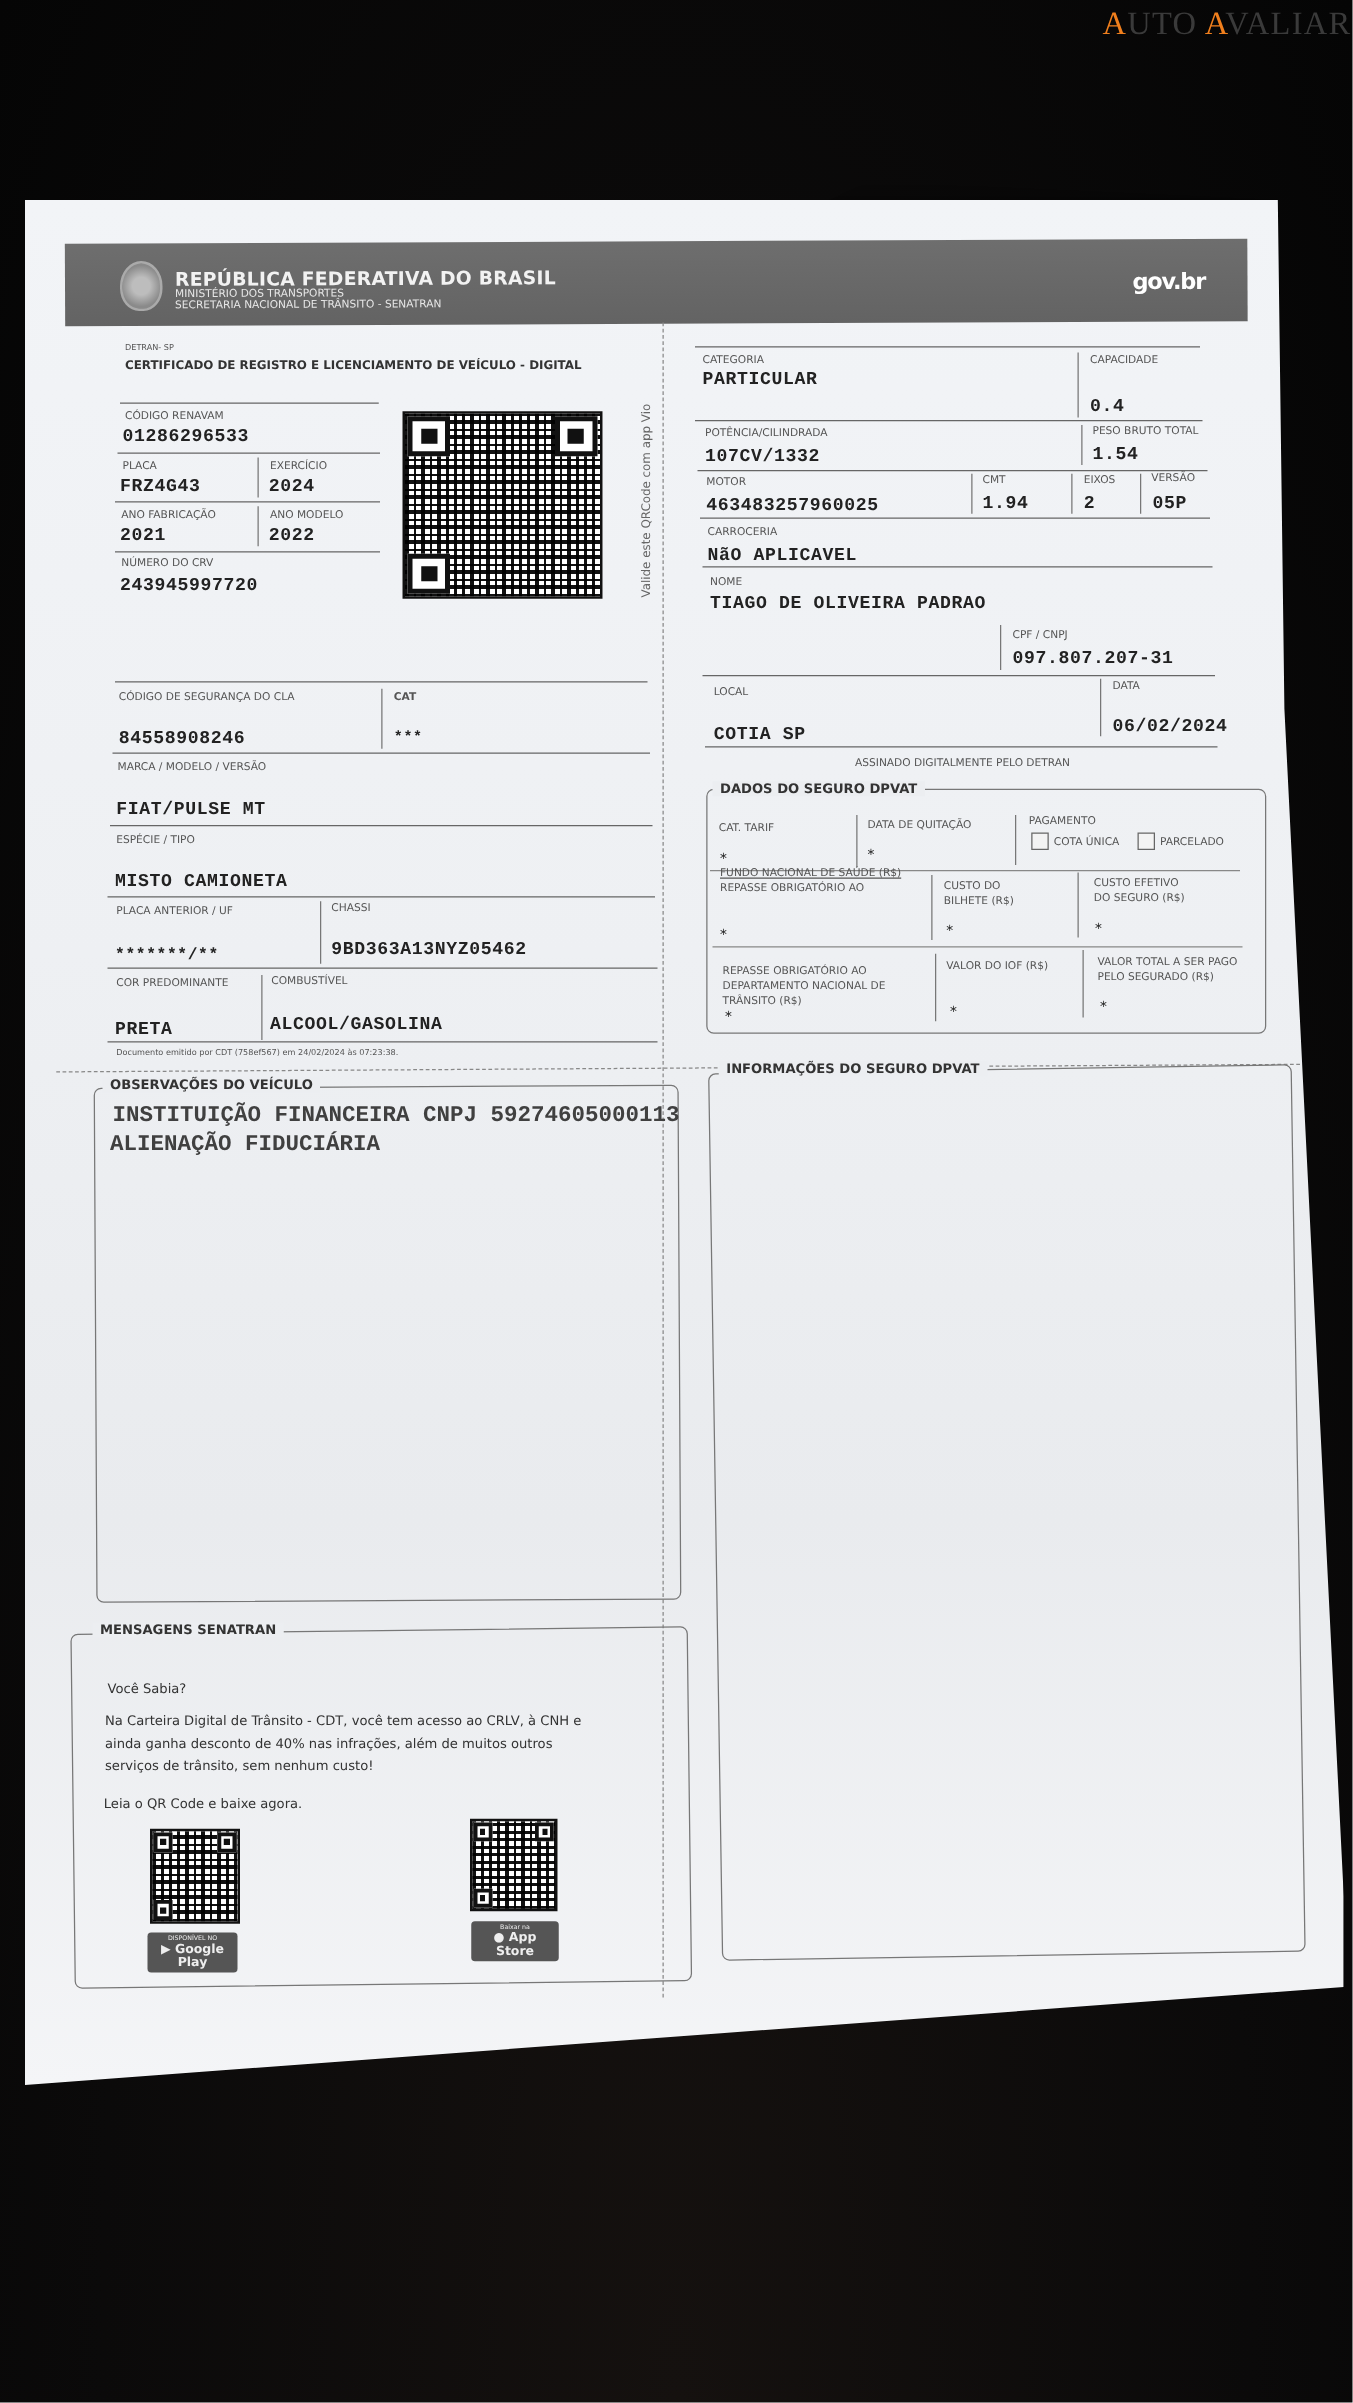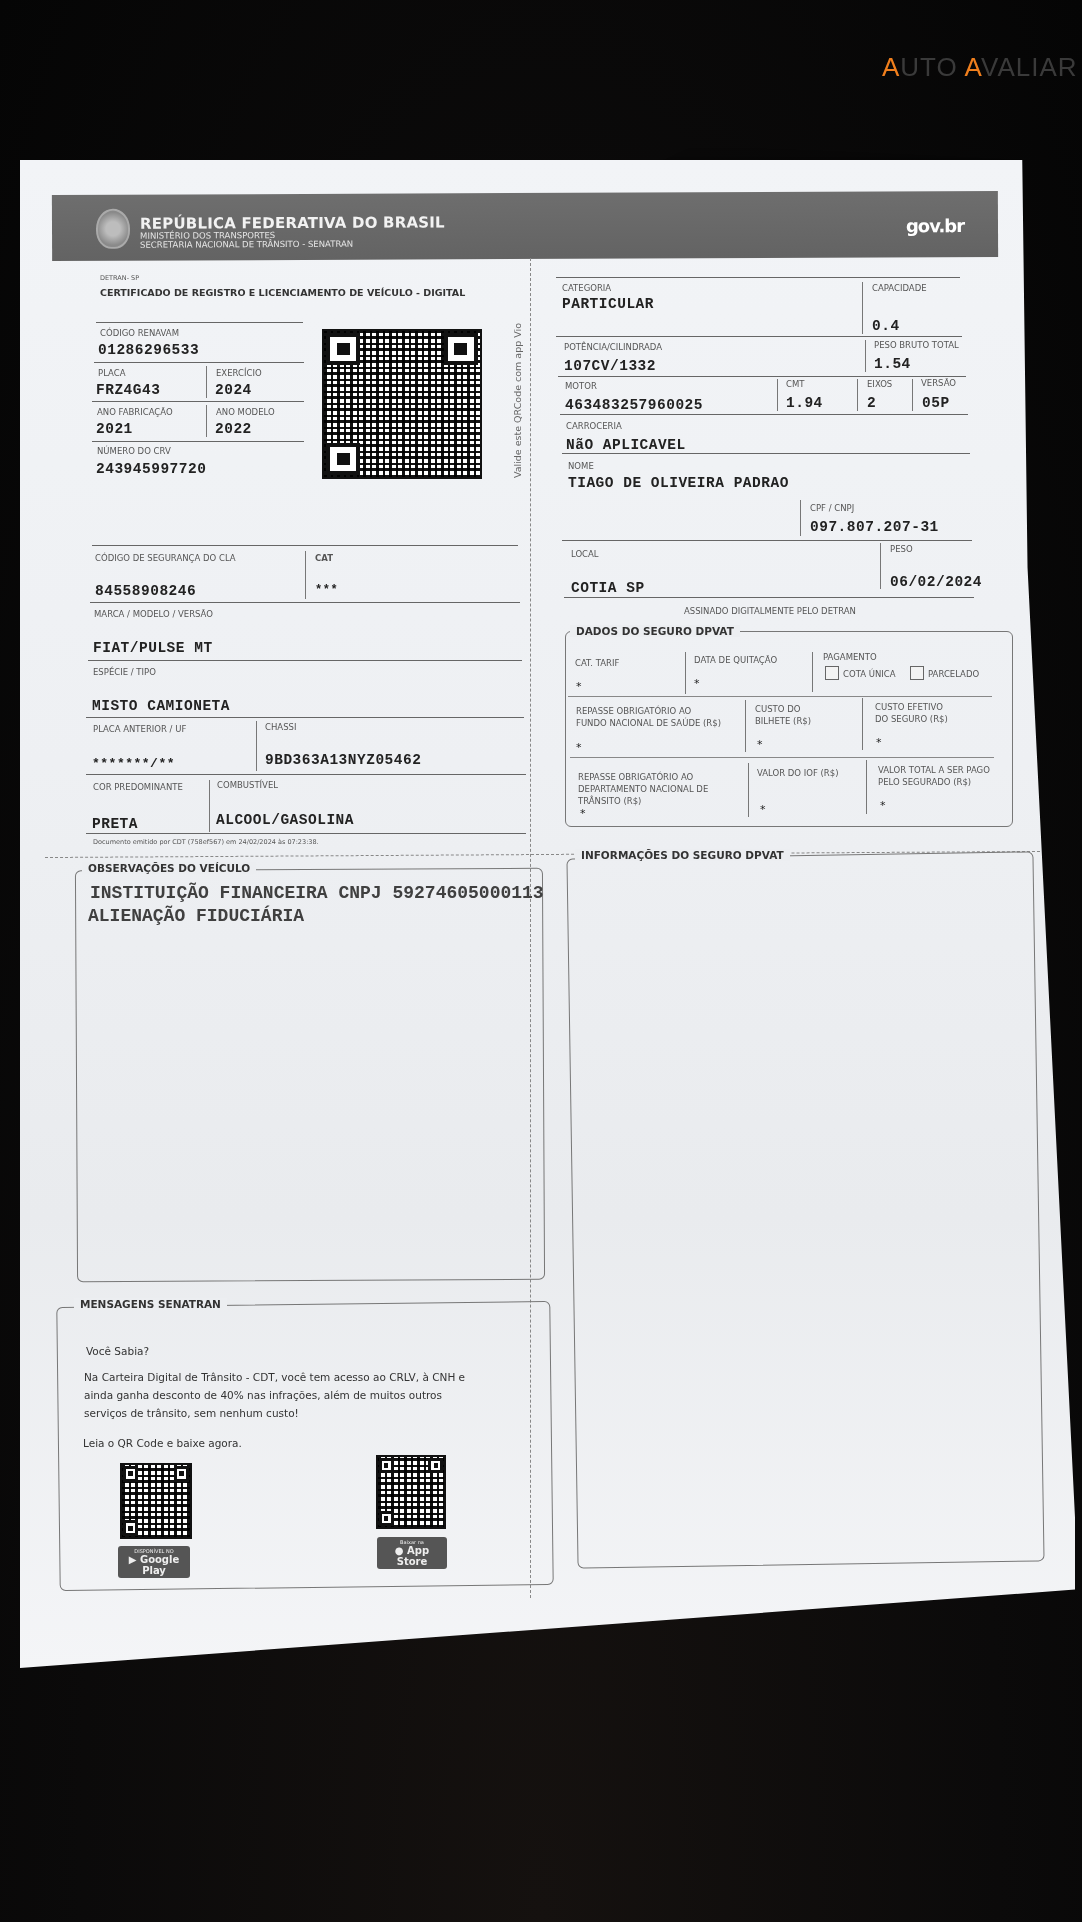--- a/index.html
+++ b/index.html
@@ -6,22 +6,22 @@
   html, body { width: 1082px; height: 1922px; overflow: hidden; }
   body {
     position: relative;
     background: radial-gradient(ellipse at 50% 100%, #15110f 0%, #0b0a0a 60%, #050505 100%);
     font-family: "DejaVu Sans", sans-serif;
     color: #333;
   }
   
   .brand {
     position: absolute; top: 4px; left: 882px;
-    font-family: Liberation Sans, sans-serif; font-size: 26px; letter-spacing: 1px;
-    color: #3a3a3a; font-weight: 400; margin-top: 48px;
+    font-family: Liberation Serif, serif; font-size: 26px; letter-spacing: 1px;
+    color: #3a3a3a; font-weight: 400;
   }
   .brand .acc { color: #f07f1d; }
   
   .paper {
     position: absolute; left: 20px; top: 160px; width: 1055px; height: 1508px;
     background: linear-gradient(180deg, #f2f4f7 0%, #eef0f3 40%, #e9ebee 70%, #f4f5f7 100%);
     clip-path: polygon(0 0, 61% 0, 64% -1%, 95% 0, 95.5% 27%, 100% 90%, 100% 94.8%, 0% 100%);
     box-shadow: 0 0 10px rgba(0,0,0,.4);
   }
   .band {
@@ -168,42 +168,42 @@
 <div class="hline" style="left:562px; top:453px; width:408px;"></div>
 <div class="lbl" style="left:568px; top:461px;">NOME</div>
 <div class="val" style="left:568px; top:475px;">TIAGO DE OLIVEIRA PADRAO</div>
 <div class="vline" style="left:800px; top:500px; height:36px;"></div>
 <div class="lbl" style="left:810px; top:503px;">CPF / CNPJ</div>
 <div class="val" style="left:810px; top:519px;">097.807.207-31</div>
 <div class="hline" style="left:562px; top:540px; width:410px;"></div>
 <div class="lbl" style="left:571px; top:549px;">LOCAL</div>
 <div class="val" style="left:571px; top:580px;">COTIA SP</div>
 <div class="vline" style="left:880px; top:543px; height:46px;"></div>
-<div class="lbl" style="left:890px; top:544px;">PESO</div>
+<div class="lbl" style="left:890px; top:544px;">DATA</div>
 <div class="val" style="left:890px; top:574px;">06/02/2024</div>
 <div class="hline" style="left:564px; top:597px; width:410px;"></div>
 <div class="lbl" style="left:684px; top:606px;">ASSINADO DIGITALMENTE PELO DETRAN</div>
 
 <div class="box" style="left:565px; top:631px; width:448px; height:196px;"></div>
 <div class="box-title" style="left:570px; top:625px;">DADOS DO SEGURO DPVAT</div>
 <div class="lbl" style="left:575px; top:658px;">CAT. TARIF</div>
 <div class="star" style="left:576px; top:680px;">*</div>
 <div class="vline" style="left:685px; top:652px; height:42px;"></div>
 <div class="lbl" style="left:694px; top:655px;">DATA DE QUITAÇÃO</div>
 <div class="star" style="left:694px; top:677px;">*</div>
 <div class="vline" style="left:812px; top:652px; height:40px;"></div>
 <div class="lbl" style="left:823px; top:652px;">PAGAMENTO</div>
 <div class="chk" style="left:825px; top:666px;"></div>
 <div class="lbl" style="left:843px; top:669px;">COTA ÚNICA</div>
 <div class="chk" style="left:910px; top:666px;"></div>
 <div class="lbl" style="left:928px; top:669px;">PARCELADO</div>
 <div class="hline" style="left:568px; top:696px; width:424px; background:#888;"></div>
 
 <div class="lbl" style="left:576px; top:706px;">REPASSE OBRIGATÓRIO AO</div>
-<div class="lbl" style="left:576px; top:718px;">FUNDO NACIONAL DE SAÚDE (R$)</div>
+<div class="lbl" style="left:576px; top:694px;text-decoration:underline;">FUNDO NACIONAL DE SAÚDE (R$)</div>
 <div class="star" style="left:576px; top:741px;">*</div>
 <div class="vline" style="left:745px; top:700px; height:52px;"></div>
 <div class="lbl" style="left:755px; top:704px;">CUSTO DO</div>
 <div class="lbl" style="left:755px; top:716px;">BILHETE (R$)</div>
 <div class="star" style="left:757px; top:738px;">*</div>
 <div class="vline" style="left:862px; top:698px; height:52px;"></div>
 <div class="lbl" style="left:875px; top:702px;">CUSTO EFETIVO</div>
 <div class="lbl" style="left:875px; top:714px;">DO SEGURO (R$)</div>
 <div class="star" style="left:876px; top:736px;">*</div>
 <div class="hline" style="left:570px; top:757px; width:424px; background:#888;"></div>

